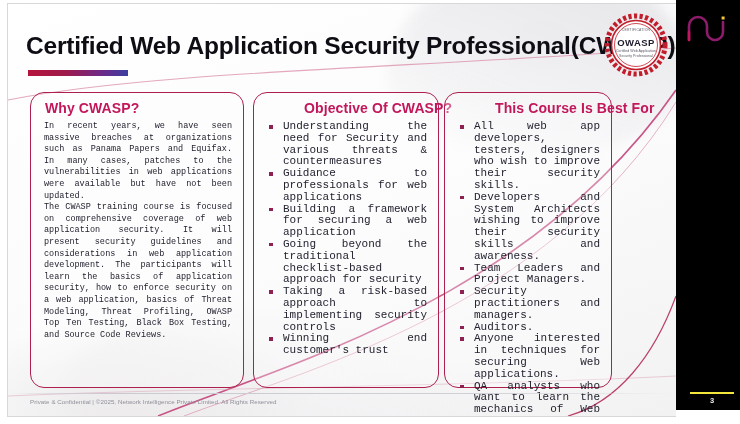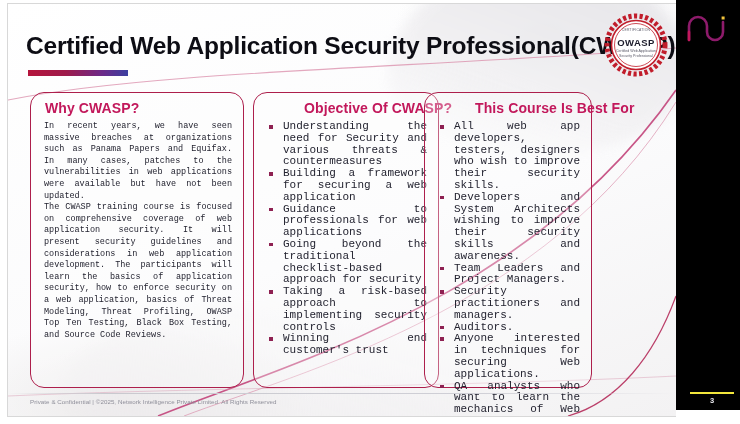--- a/index.html
+++ b/index.html
@@ -123,21 +123,21 @@
   .panel {
     position: absolute;
     top: 88px;
     border: 1.3px solid #ad1f4c;
     border-radius: 14px;
     background: rgba(255,255,255,0.30);
     box-sizing: border-box;
   }
   .panel-1 { left: 22px;  width: 214px; height: 296px; }
   .panel-2 { left: 245px; width: 186px; height: 296px; }
-  .panel-3 { left: 416px; width: 168px; height: 296px; }
+  .panel-3 { left: 436px; width: 168px; height: 296px; }
 
   .panel-head {
     position: absolute;
     left: 14px;
     top: 7px;
     font-size: 14px;
     font-weight: bold;
     color: #c2185b;
     letter-spacing: .1px;
     white-space: nowrap;
@@ -281,22 +281,22 @@
         <p>In recent years, we have seen massive breaches at organizations such as Panama Papers and Equifax. In many cases, patches to the vulnerabilities in web applications were available but have not been updated.</p>
         <p>The CWASP training course is focused on comprehensive coverage of web application security. It will present security guidelines and considerations in web application development. The participants will learn the basics of application security, how to enforce security on a web application, basics of Threat Modeling, Threat Profiling, OWASP Top Ten Testing, Black Box Testing, and Source Code Reviews.</p>
       </div>
     </div>
 
     <div class="panel panel-2">
       <div class="panel-head">Objective Of CWASP?</div>
       <div class="panel-body">
         <ul class="bullets">
           <li><span class="bullet-mark"></span><span>Understanding the need for Security and various threats &amp; countermeasures</span></li>
+          <li><span class="bullet-mark"></span><span>Guidance to professionals for web applications</span></li>
           <li><span class="bullet-mark"></span><span>Building a framework for securing a web application</span></li>
-          <li><span class="bullet-mark"></span><span>Guidance to professionals for web applications</span></li>
           <li><span class="bullet-mark"></span><span>Going beyond the traditional checklist-based approach for security</span></li>
           <li><span class="bullet-mark"></span><span>Taking a risk-based approach to implementing security controls</span></li>
           <li><span class="bullet-mark"></span><span>Winning end customer's trust</span></li>
         </ul>
       </div>
     </div>
 
     <div class="panel panel-3">
       <div class="panel-head">This Course Is Best For</div>
       <div class="panel-body">

